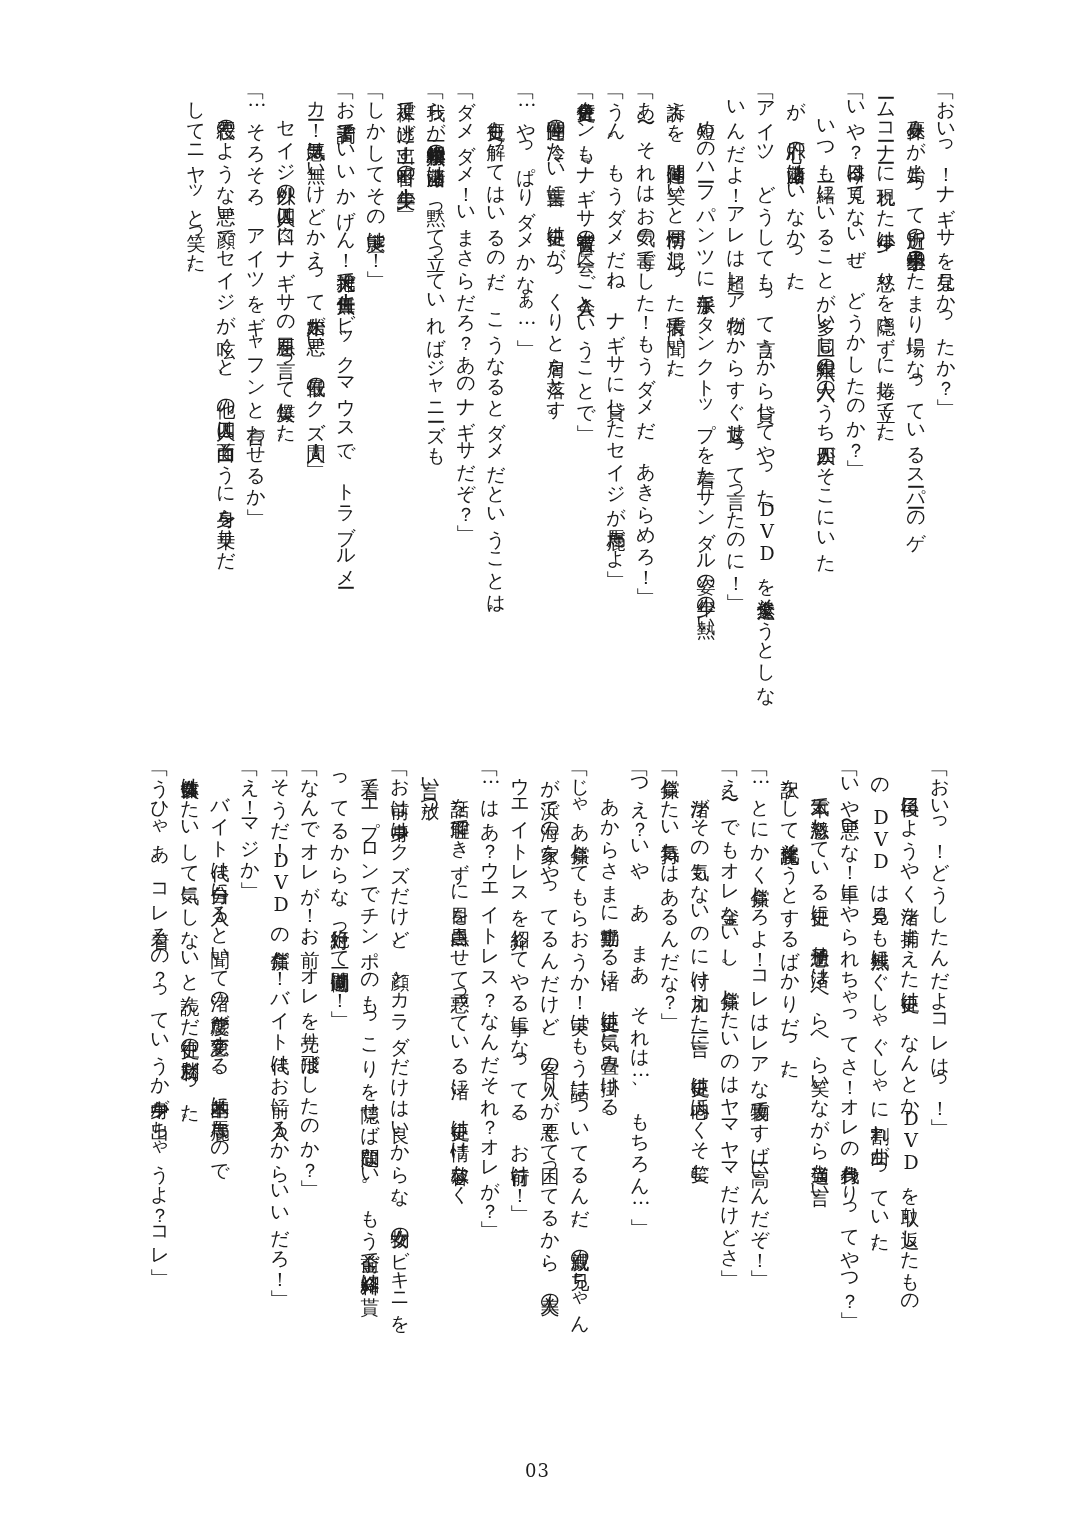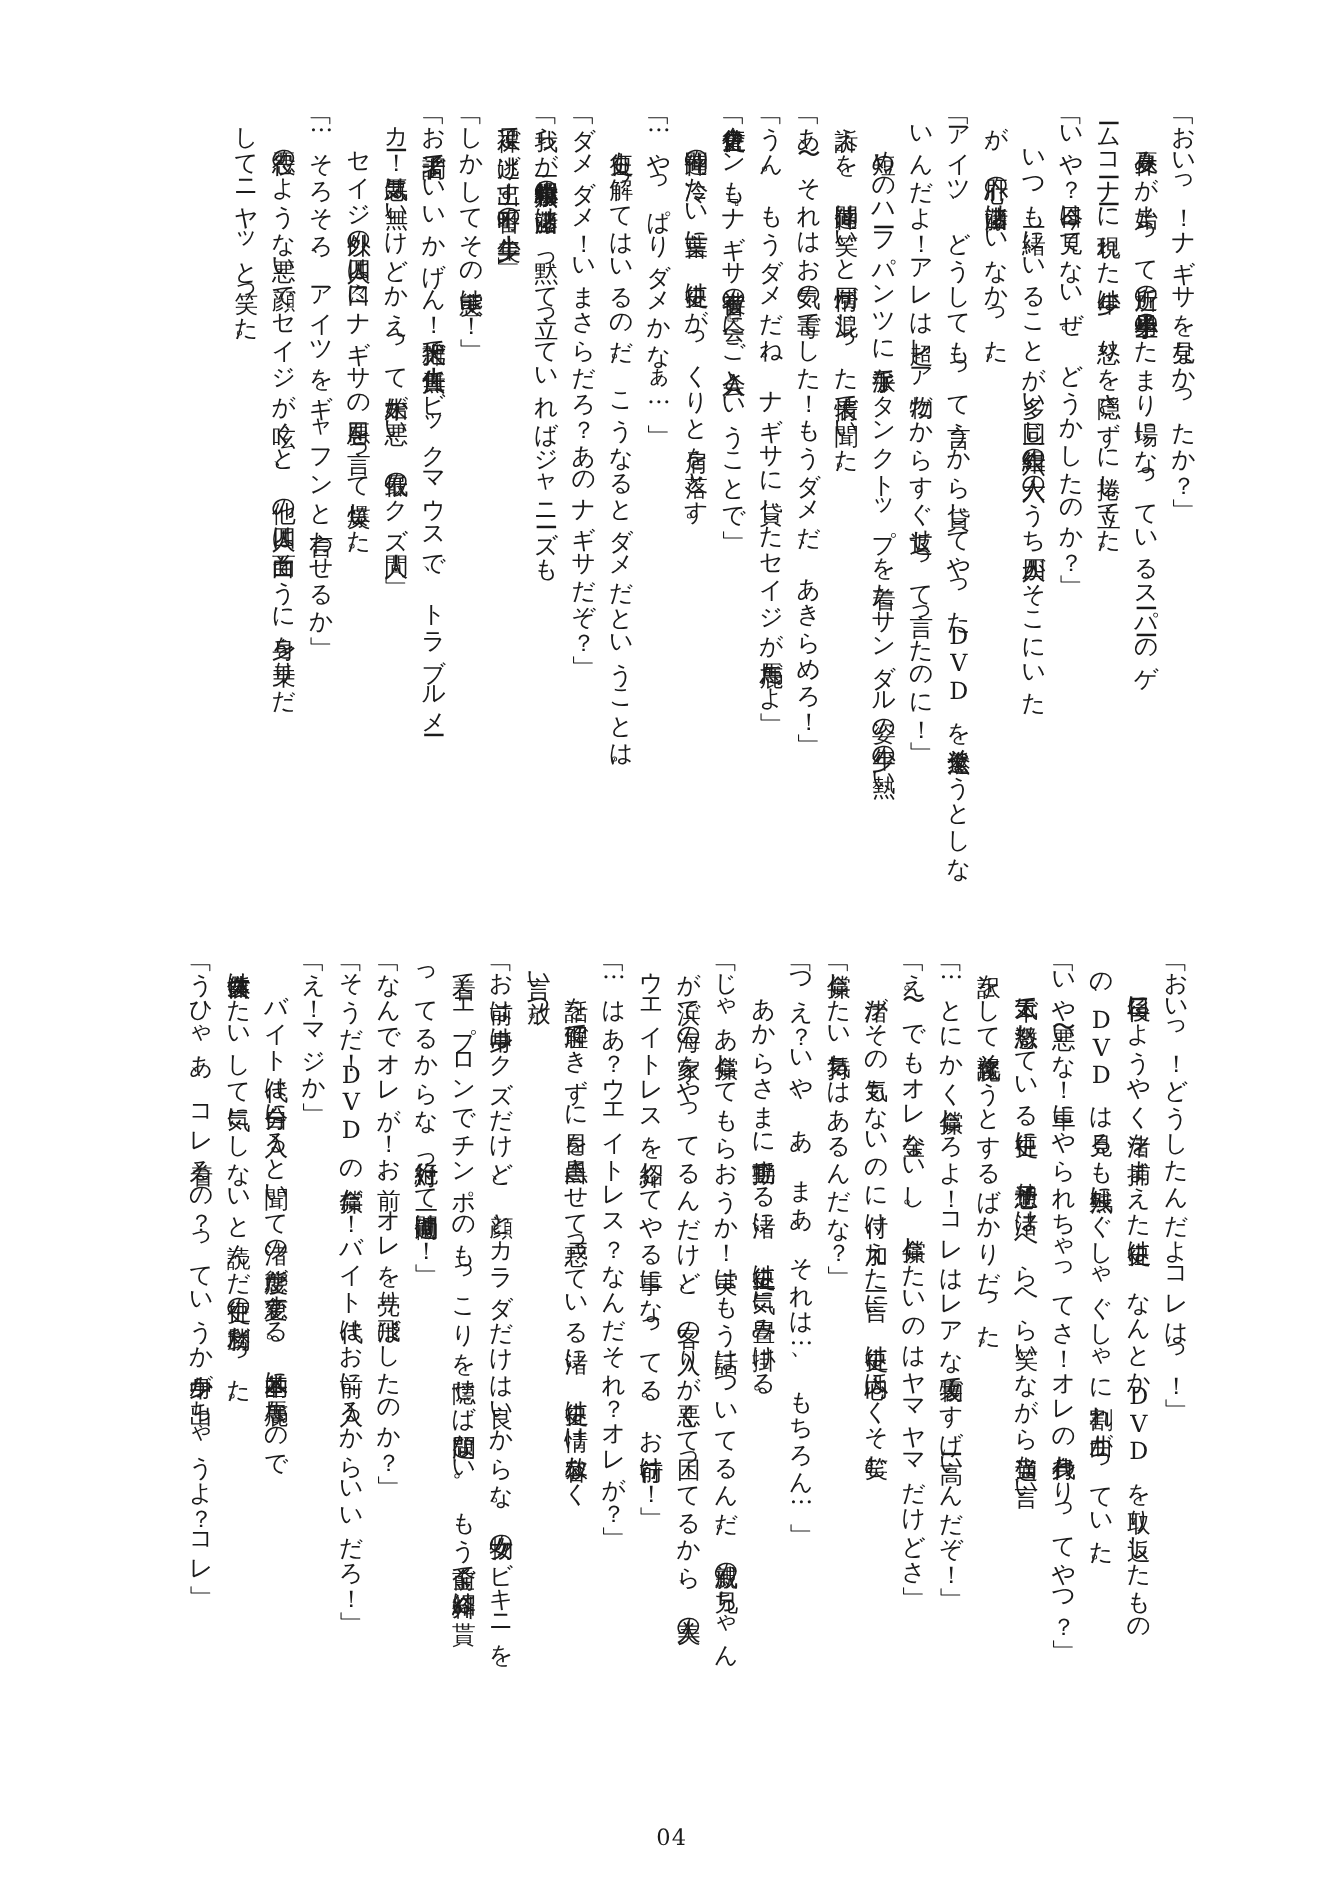--- a/index.html
+++ b/index.html
@@ -107,15 +107,15 @@
     <p>着てエプロンでチンポのもっこりを隠せば問題ない。もう前金で紹介料は貰</p>
     <p>ってるからな、絶対行って一週間働け！」</p>
     <p>「なんでオレが！お前、オレを売り飛ばしたのか？」</p>
     <p>「そうだ！DVDの弁償だ！バイト代はお前に入るからいいだろ！」</p>
     <p>「え！マジか」</p>
     <p>　バイト代は自分に入ると聞いて渚の態度が急変する。基本的に馬鹿なので</p>
     <p>女装自体はたいして気にしないと読んだ征史の勝利だった。</p>
     <p>「うひゃあ、コレ着るの？っていうか中身が出ちゃうよ？コレ」</p>
   </div>
 
-  <div class="page-number">04</div>
+  <div class="page-number">03</div>
 
 </div>
 
 </body></html>

